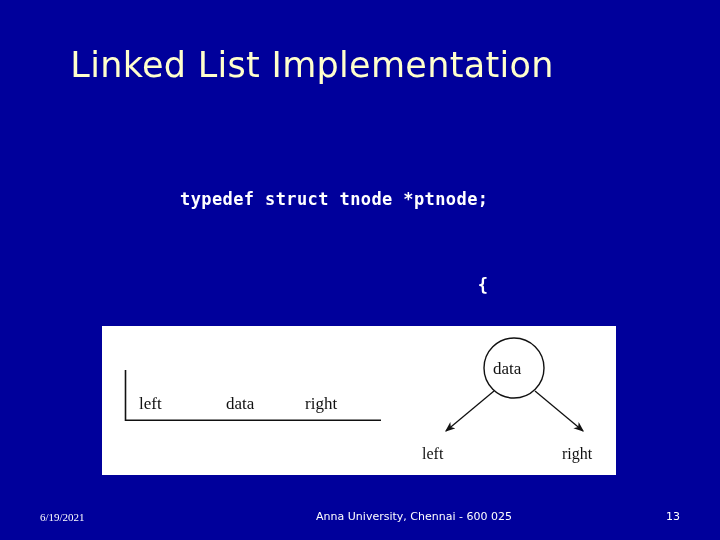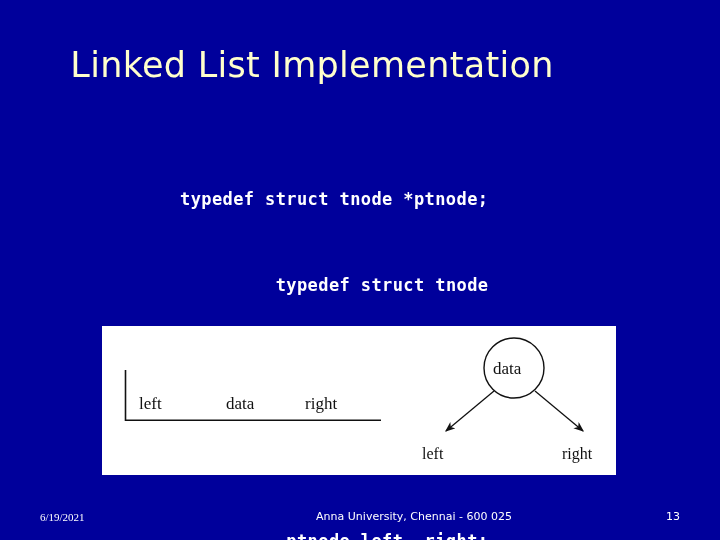--- a/index.html
+++ b/index.html
@@ -109,21 +109,20 @@
 </style>
 </head>
 <body>
 
 <div id="slide">
 
   <div id="slide-title">Linked List Implementation</div>
 
   <div id="code-block">
     <div class="code-line">typedef struct tnode *ptnode;</div>
-    <div class="code-line">typedef struct tnode</div>
     <div class="code-line">{</div>
     <div class="code-line">  int data;</div>
     <div class="code-line">  ptnode left, right;</div>
     
   </div>
 
   <div id="diagram-image">
     <svg id="diagram-svg" viewBox="0 0 514 149" xmlns="http://www.w3.org/2000/svg">
 
       <g>

